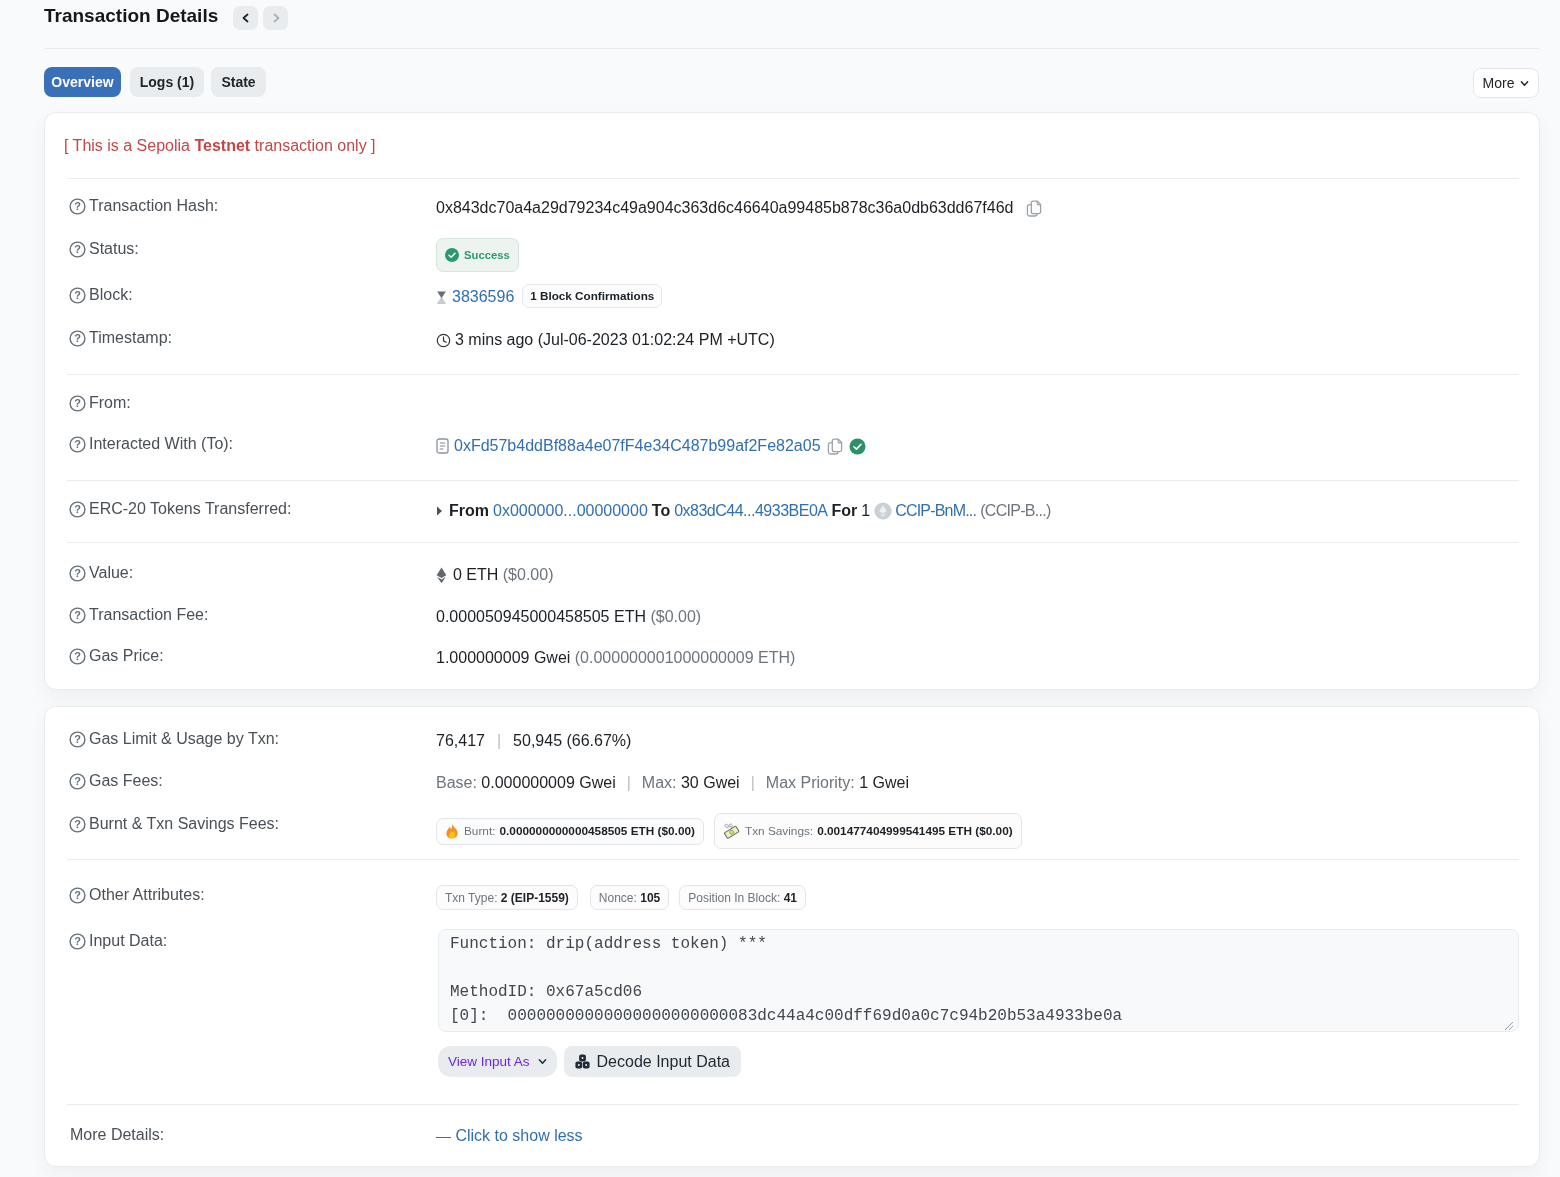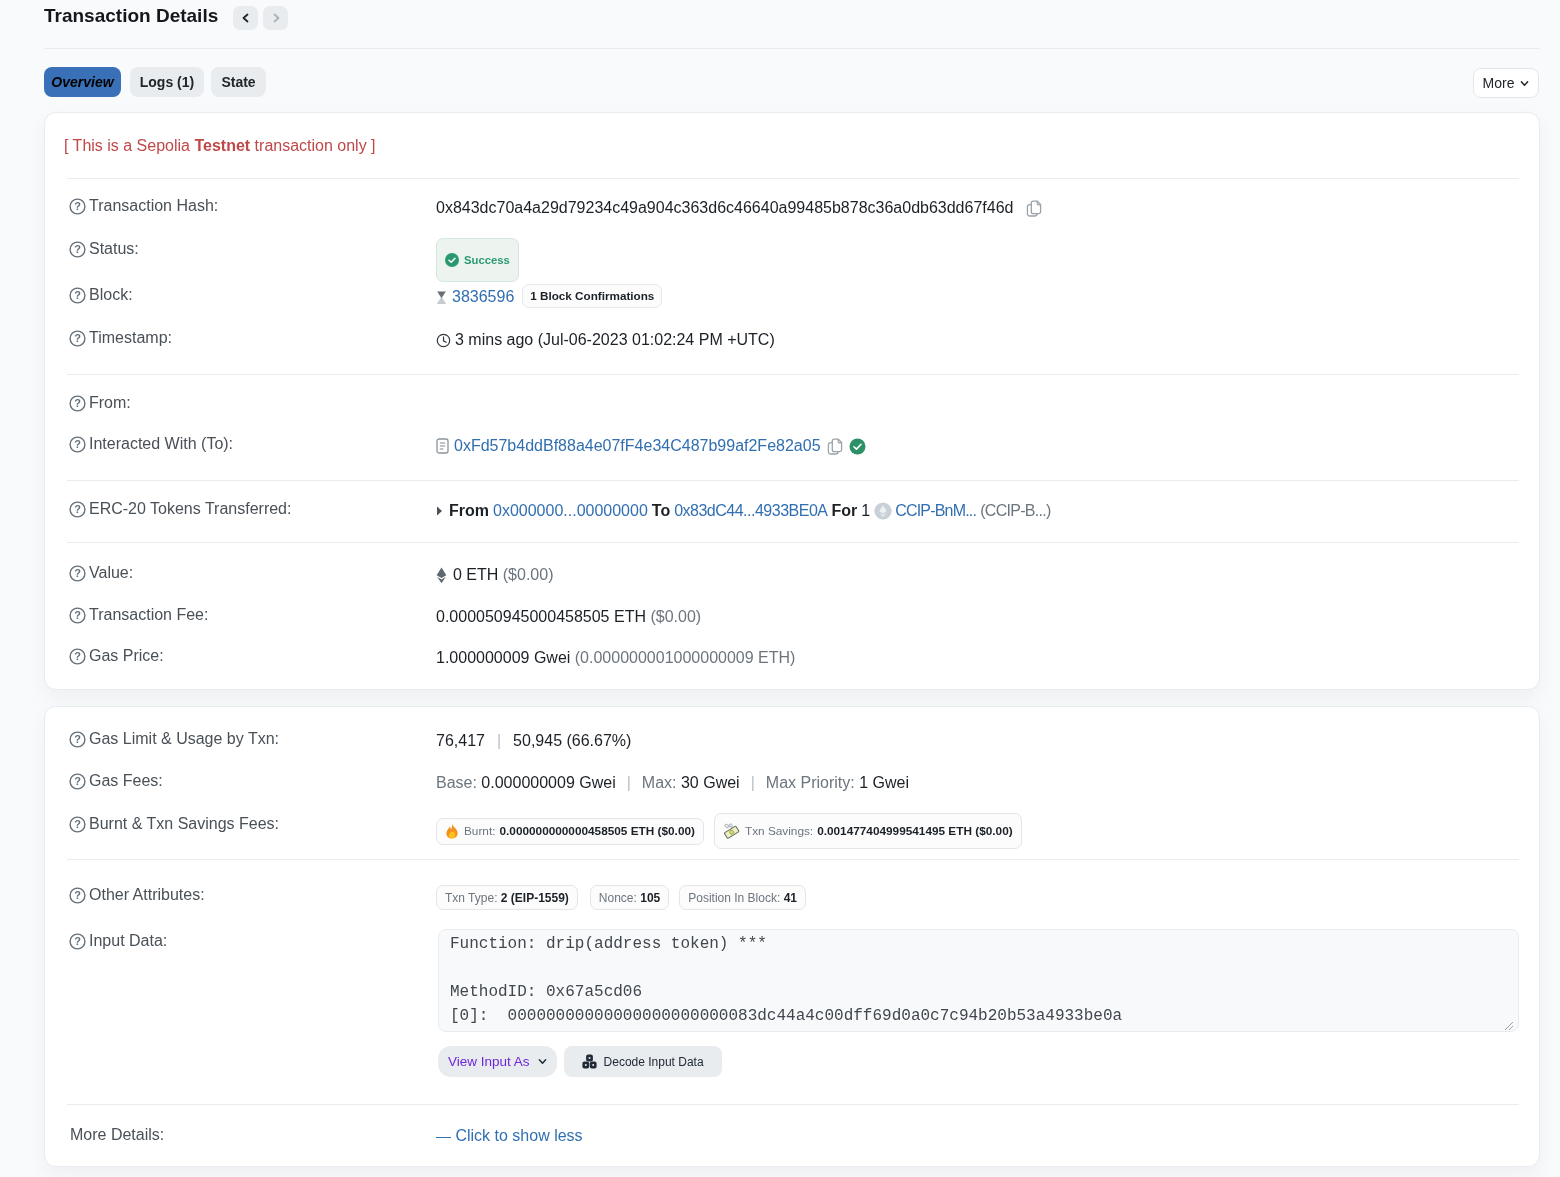--- a/index.html
+++ b/index.html
@@ -10,21 +10,21 @@
     color:#212529;
     font-size:16px;
     position:relative;
     overflow:hidden;
   }
   .abs { position:absolute; }
   .title { left:44px; top:5px; font-size:19px; font-weight:700; color:#14181d; }
   .navbtn { width:25px; height:24px; border-radius:7px; background:#e9ecef; display:flex; align-items:center; justify-content:center; }
   .tophr { left:44px; top:48px; width:1496px; height:1px; background:#e9ecef; }
   .tab { top:67px; height:30px; border-radius:8px; font-size:14px; font-weight:700; display:flex; align-items:center; justify-content:center; }
-  .tab.active { background:#3a70b7; color:#000000;font-style:italic; }
+  .tab.active { background:#3a70b7; color:#ffffff; }
   .tab.plain { background:#e9ecef; color:#212529; }
   .morebtn { left:1473px; top:68px; width:66px; height:30px; background:#fff; border:1px solid #e3e7eb; border-radius:8px; font-size:14px; color:#212529; display:flex; align-items:center; justify-content:center; gap:6px; }
   .card { left:44px; width:1496px; background:#fff; border:1px solid #e9ecef; border-radius:12px; box-shadow:0 8px 18px rgba(189,197,209,.18); }
   .c1 { top:112px; height:578px; }
   .c2 { top:706px; height:461px; }
   .sep { left:22px; width:1452px; height:1px; background:#e9ecef; position:absolute; }
   .row { position:absolute; left:0; width:100%; height:26px; }
   .lbl { position:absolute; left:44px; top:0; line-height:26px; color:#495057; font-size:16px; }
   .qico { position:absolute; left:24px; top:5px; }
   .val { position:absolute; left:391px; top:2px; line-height:26px; font-size:16px; color:#1c2126; display:flex; align-items:center; }
@@ -77,21 +77,21 @@
     </span>
   </div>
 
   <div class="row" style="top:125px;">
     <span class="qico" style="top:3px;"><svg width="17" height="17" viewBox="0 0 17 17">
           <circle cx="8.5" cy="8.5" r="7.4" fill="none" stroke="#64707a" stroke-width="1.4"></circle>
           <text x="8.5" y="12.4" text-anchor="middle" font-size="11" font-weight="600" fill="#64707a" font-family="Liberation Sans, sans-serif">?</text>
         </svg></span>
     <span class="lbl" style="top:-2px;">Status:</span>
     <span class="val" style="top:0;">
-      <span style="display:inline-flex; align-items:center; gap:5px; height:44px; padding:0 8px; background:#edf4f0; border:1px solid #d4e6dd; border-radius:7px; font-size:11.3px; font-weight:700; color:#2d9a74;">
+      <span style="display:inline-flex; align-items:center; gap:5px; height:34px; padding:0 8px; background:#edf4f0; border:1px solid #d4e6dd; border-radius:7px; font-size:11.3px; font-weight:700; color:#2d9a74;">
         <svg width="14" height="14" viewBox="0 0 14 14">
             <circle cx="7" cy="7" r="7" fill="#2b9870"></circle>
             <polyline points="4,7.3 6.2,9.3 10,5.2" fill="none" stroke="#fff" stroke-width="1.5" stroke-linecap="round" stroke-linejoin="round"></polyline>
           </svg>
         Success
       </span>
     </span>
   </div>
 
   <div class="row" style="top:169px;">
@@ -309,21 +309,21 @@
   <svg class="abs" style="left:1459px; top:314px;" width="10" height="10" viewBox="0 0 10 10">
       <path d="M9 1 L1 9 M9 5 L5 9" stroke="#9aa1a8" stroke-width="1"></path>
     </svg>
 
   <div class="abs" style="left:393px; top:339px; height:31px; display:flex; gap:7px;">
     <span style="display:inline-flex; align-items:center; gap:8px; padding:0 10px; background:#e9ecef; border-radius:13px; font-size:13.5px; color:#6d28d9;">View Input As
       <svg width="9" height="9" viewBox="0 0 10 10">
           <polyline points="1.5,3 5,7 8.5,3" fill="none" stroke="#212b36" stroke-width="1.6" stroke-linecap="round" stroke-linejoin="round"></polyline>
         </svg>
     </span>
-    <span style="display:inline-flex; align-items:center; gap:7px; padding:0 18px; background:#e9ecef; border-radius:8px; font-size:12px; color:#212b36;">
+    <span style="display:inline-flex; align-items:center; gap:7px; padding:0 11px; background:#e9ecef; border-radius:8px; font-size:16px; color:#212b36;">
       <svg width="15" height="15" viewBox="0 0 15 15">
           <g fill="#212b36">
             <rect x="4.1" y="0.6" width="6.8" height="6.8" rx="2"></rect>
             <rect x="0.4" y="7.6" width="6.8" height="6.8" rx="2"></rect>
             <rect x="7.8" y="7.6" width="6.8" height="6.8" rx="2"></rect>
           </g>
           <g fill="#e9ecef">
             <circle cx="7.5" cy="4" r="1"></circle>
             <circle cx="3.8" cy="11" r="1"></circle>
             <circle cx="11.2" cy="11" r="1"></circle>

